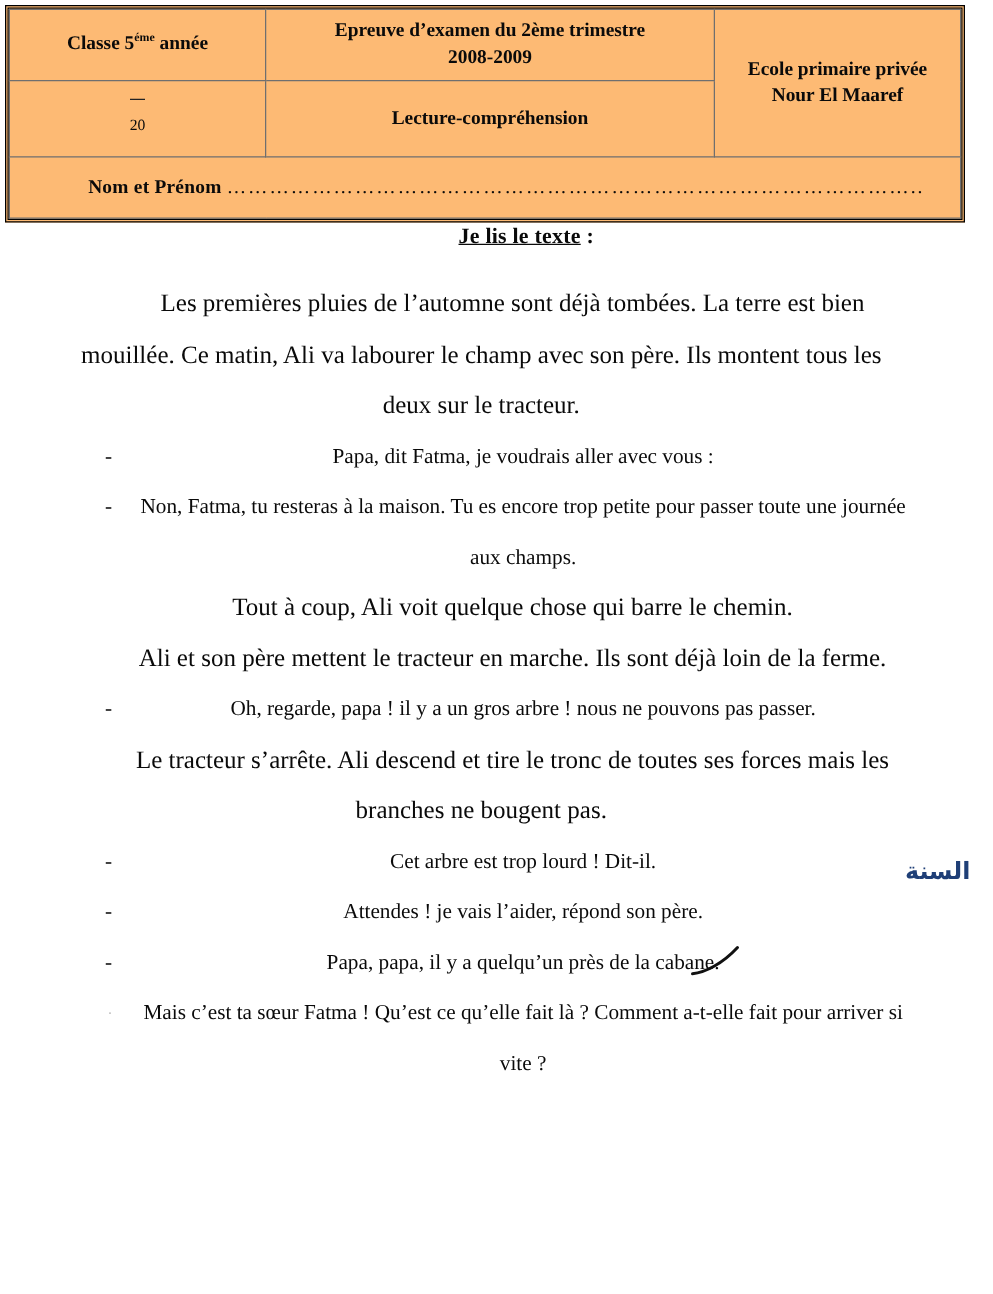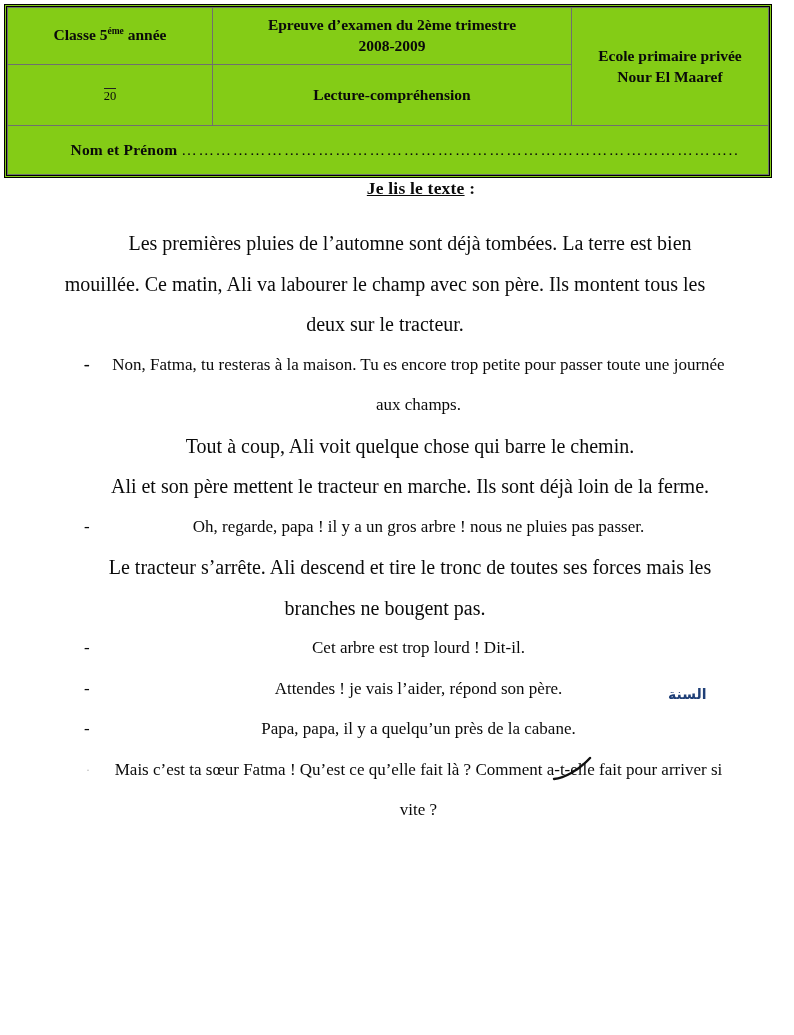--- a/index.html
+++ b/index.html
@@ -16,21 +16,21 @@
     overflow: hidden;
   }
 
   
   .header-table {
     position: absolute;
     left: 4px;
     top: 4px;
     width: 768px;
     border: 3px double #000000;
-    background: #84cc16;
+    background: #fdba74;
     box-sizing: border-box;
   }
   .header-table table {
     border-collapse: collapse;
     width: 100%;
     table-layout: fixed;
   }
   .header-table td {
     border: 1px solid #6f6f6f;
     text-align: center;
@@ -54,21 +54,21 @@
   .cell-school  { font-size: 15.5px; line-height: 2.0; margin-top: 16px; }
 
   .sup-eme {
     font-size: 9.5px;
     vertical-align: super;
   }
 
   .score-over20 {
     display: inline-block;
     border-top: 1px solid #222;
-    padding-top: 1px;
+    padding-top: 14px;
     font-size: 12.5px;
     font-weight: normal;
     line-height: 1;
   }
 
   .cell-nom {
     text-align: left;
     padding-left: 38px !important;
     font-size: 15.5px;
     letter-spacing: .2px;
@@ -115,24 +115,24 @@
     top: 0;
     font-size: 17px;
   }
   .dash-line .dash.faint { color: #b9b9b9; font-size: 12px; left: 86px; }
 
   .spacer-title { height: 24px; }
 
   
   .arabic-note {
     position: absolute;
-    left: 668px;
+    left: 724px;
     top: 686px;
     font-family: "DejaVu Sans", sans-serif;
-    font-size: 14px;
+    font-size: 19px;
     font-weight: bold;
     color: #1f3f77;
     direction: rtl;
     white-space: nowrap;
   }
   .pen-mark {
     position: absolute;
     left: 552px;
     top: 755px;
     width: 46px;
@@ -178,25 +178,25 @@
 <div class="sheet">
 
   <div class="lis-title">
     <span class="u">Je lis le texte</span><span> :</span>
   </div>
 
   <div class="spacer-title"></div>
 
   <div id="paragraphs">
       <div class="para">Les premières pluies de l’automne sont déjà tombées. La terre est bien mouillée. Ce matin, Ali va labourer le champ avec son père. Ils montent tous les deux sur le tracteur.</div>
-      <div class="dash-line"><span class="dash">-</span></div>
+      <div class="dash-line"><span class="dash">-</span><span>Papa, dit Fatma, je voudrais aller avec vous :</span></div>
       <div class="dash-line"><span class="dash">-</span><span>Non, Fatma, tu resteras à la maison. Tu es encore trop petite pour passer toute une journée aux champs.</span></div>
       <div class="para">Tout à coup, Ali voit quelque chose qui barre le chemin.</div>
       <div class="para">Ali et son père mettent le tracteur en marche. Ils sont déjà loin de la ferme.</div>
-      <div class="dash-line"><span class="dash">-</span><span>Oh, regarde, papa ! il y a un gros arbre ! nous ne pluies pas passer.</span></div>
+      <div class="dash-line"><span class="dash">-</span><span>Oh, regarde, papa ! il y a un gros arbre ! nous ne pouvons pas passer.</span></div>
       <div class="para">Le tracteur s’arrête. Ali descend et tire le tronc de toutes ses forces mais les branches ne bougent pas.</div>
       <div class="dash-line"><span class="dash">-</span><span>Cet arbre est trop lourd ! Dit-il.</span></div>
       <div class="dash-line"><span class="dash">-</span><span>Attendes ! je vais l’aider, répond son père.</span></div>
       <div class="dash-line"><span class="dash">-</span><span>Papa, papa, il y a quelqu’un près de la cabane.</span></div>
       <div class="dash-line"><span class="dash faint">·</span><span>Mais c’est ta sœur Fatma ! Qu’est ce qu’elle fait là ? Comment a-t-elle fait pour arriver si vite ?</span></div>
     </div>
 </div>
 
 <div class="arabic-note">السنة</div>
 

